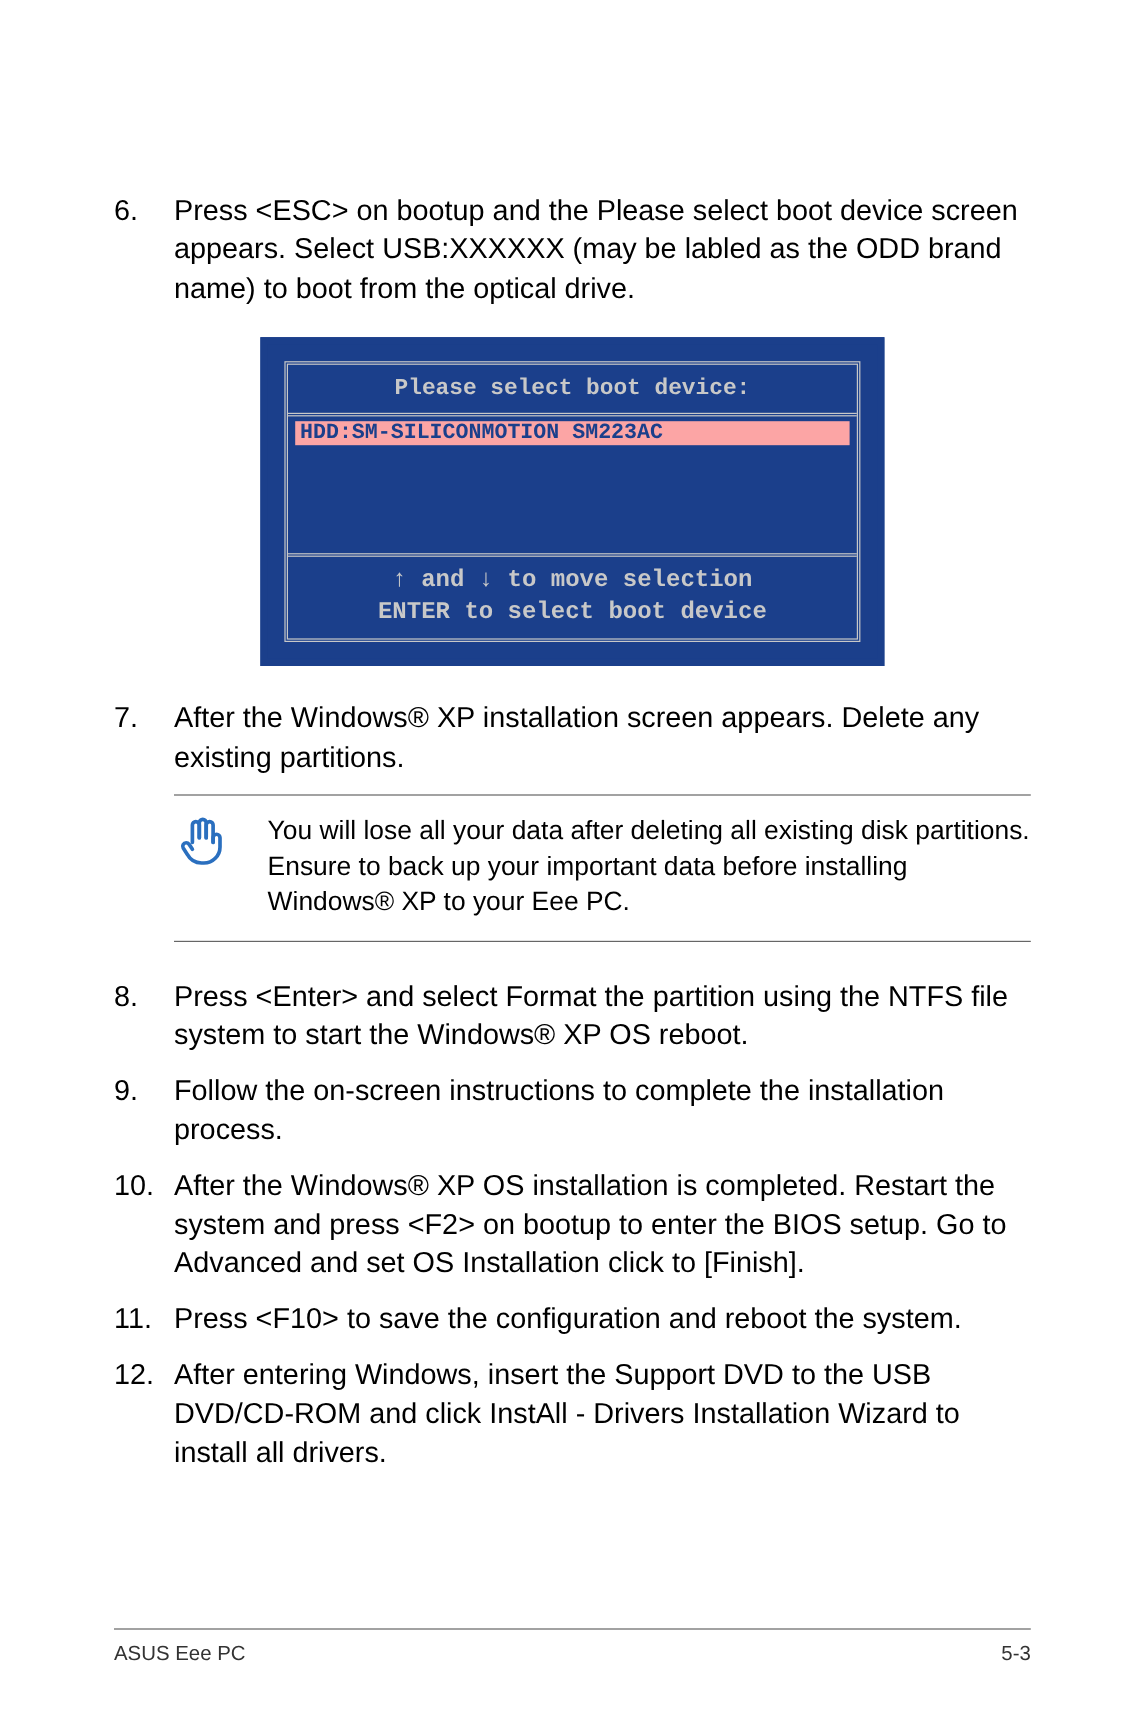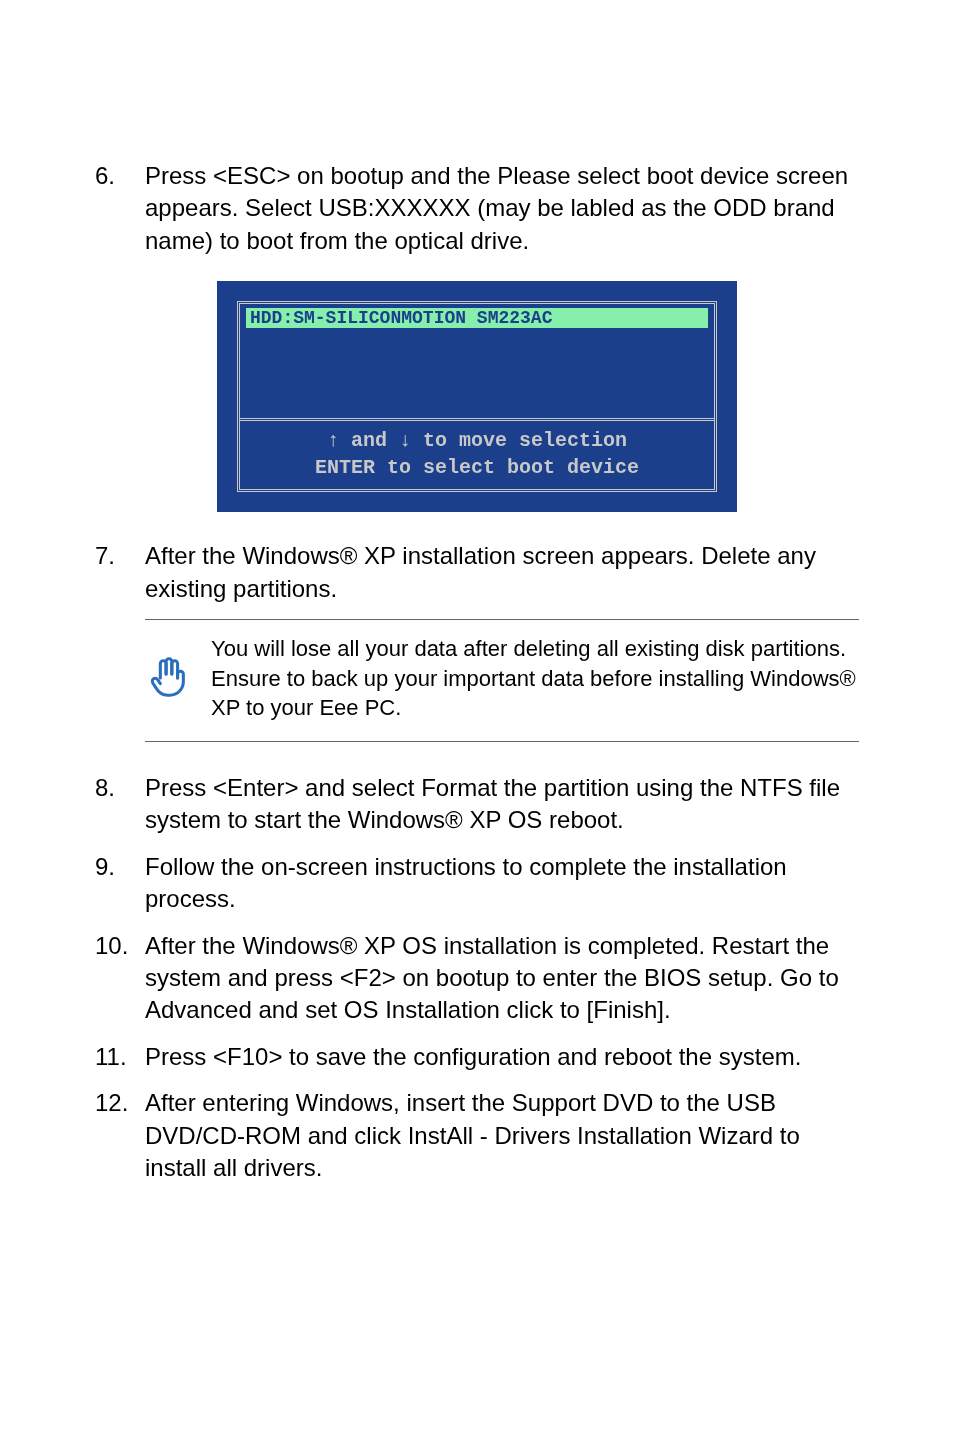--- a/index.html
+++ b/index.html
@@ -45,21 +45,21 @@
     padding: 8px 0 10px 0;
     border-bottom: 3px double #c8c8c8;
   }
   .bios-list {
     padding: 4px 6px 90px 6px;
     font-family: "Courier New", monospace;
     font-weight: bold;
     font-size: 18px;
   }
   .bios-row-selected {
-    background: #86efac;
+    background: #fca5a5;
     color: #1b3f8b;
     padding: 0 4px;
     display: inline-block;
     width: 100%;
   }
   .bios-row {
     color: #6aa7e8;
     padding: 0 4px;
   }
   .bios-footer {
@@ -71,22 +71,22 @@
     font-size: 20px;
     padding: 6px 0 8px 0;
     line-height: 1.35;
   }
   .note-block {
     margin: 6px 0 30px 50px;
     border-top: 1px solid #666;
     border-bottom: 1px solid #666;
     padding: 14px 0 18px 0;
     display: flex;
-    align-items: center;
-    gap: 16px;
+    align-items: flex-start;
+    gap: 28px;
   }
   .note-icon {
     width: 50px;
     flex-shrink: 0;
     color: #2a6fbf;
   }
   .note-icon svg { width: 46px; height: 46px; }
   .note-text {
     font-size: 22px;
     line-height: 1.35;
@@ -112,20 +112,21 @@
 
   <div class="list-item">
     <div class="list-num">6.</div>
     <div class="list-body">
       <span>Press </span><span class="bold">&lt;ESC&gt;</span><span> on bootup and the </span><span class="bold">Please select boot device screen</span><span> appears. Select USB:XXXXXX (may be labled as the ODD brand name) to boot from the optical drive.</span>
     </div>
   </div>
 
   <div class="bios-box">
     <div class="bios-inner">
+      <div class="bios-title">Please select boot device:</div>
       <div class="bios-list">
         <span class="bios-row-selected">HDD:SM-SILICONMOTION SM223AC</span>
       </div>
       <div class="bios-footer">
         <div>↑ and ↓ to move selection</div>
         <div>ENTER to select boot device</div>
       </div>
     </div>
   </div>
 
@@ -172,14 +173,18 @@
     </div>
   </div>
 
   <div class="list-item">
     <div class="list-num">12.</div>
     <div class="list-body">
       <span>After entering Windows, insert the Support DVD to the USB DVD/CD-ROM and click </span><span class="bold">InstAll - Drivers Installation Wizard</span><span> to install all drivers.</span>
     </div>
   </div>
 
+  <div class="footer">
+    <span>ASUS Eee PC</span>
+    <span>5-3</span>
+  </div>
 
 </div>
 
 </body></html>

